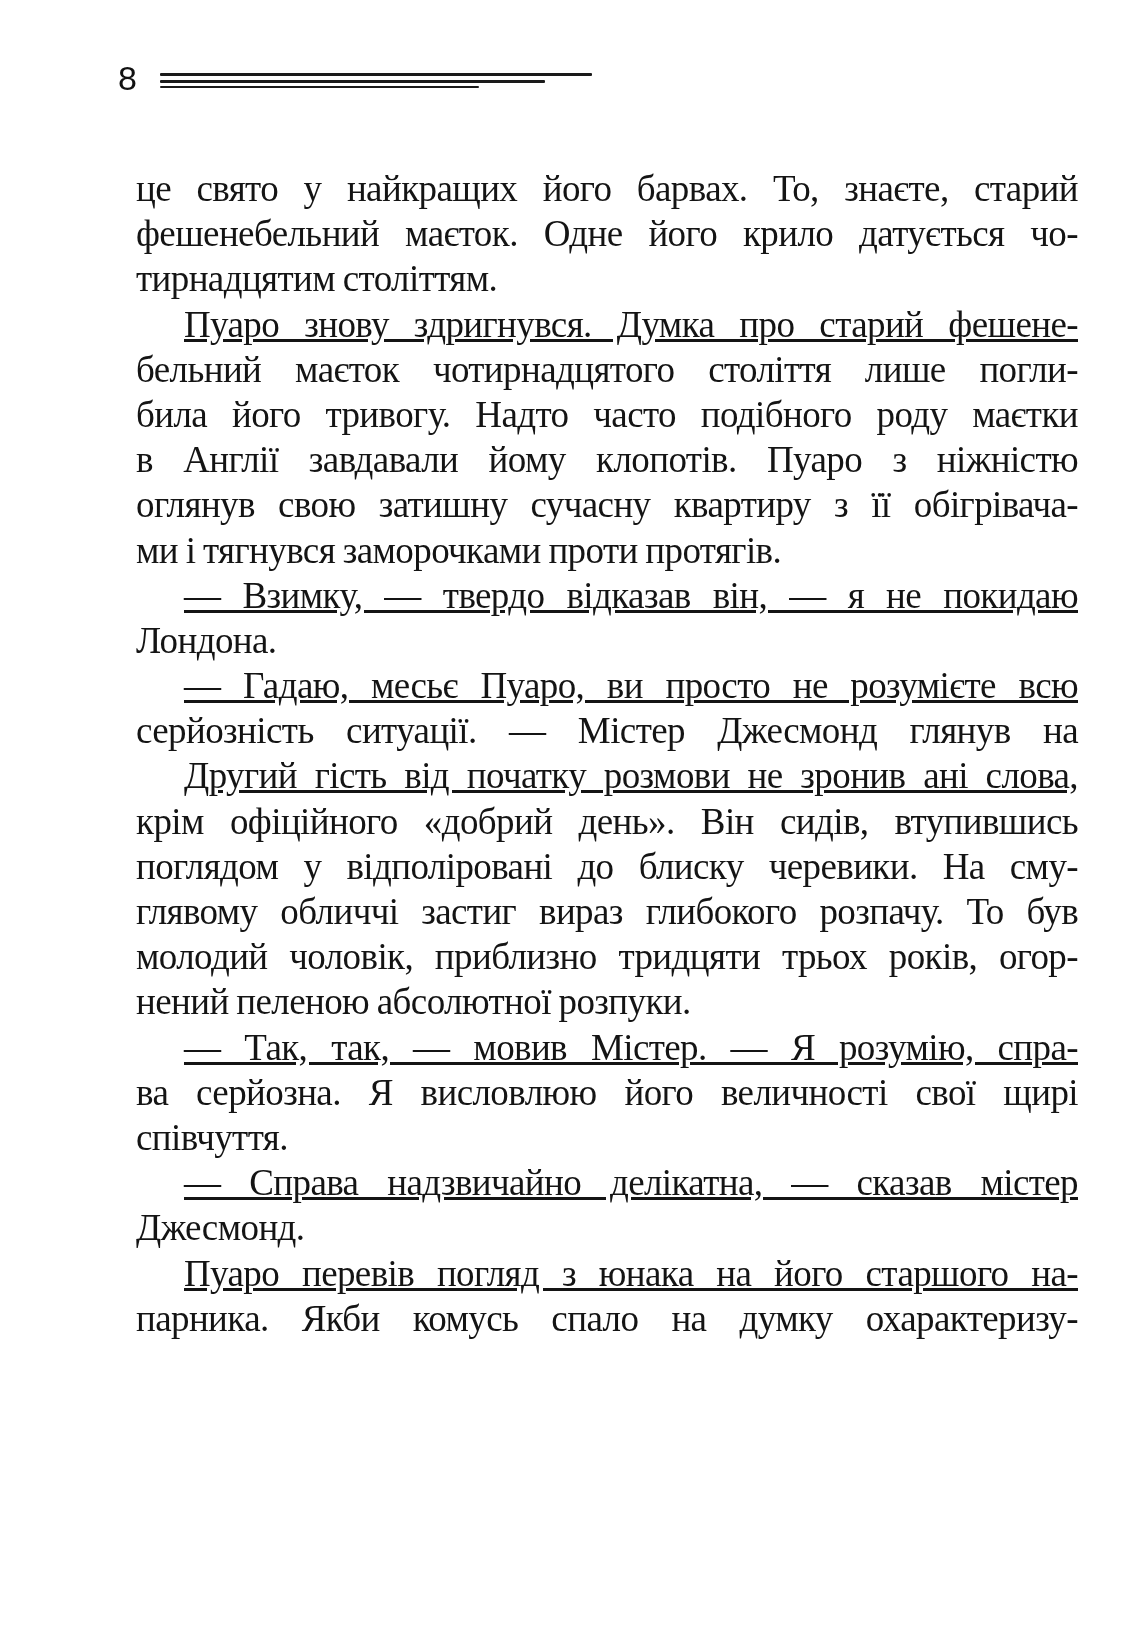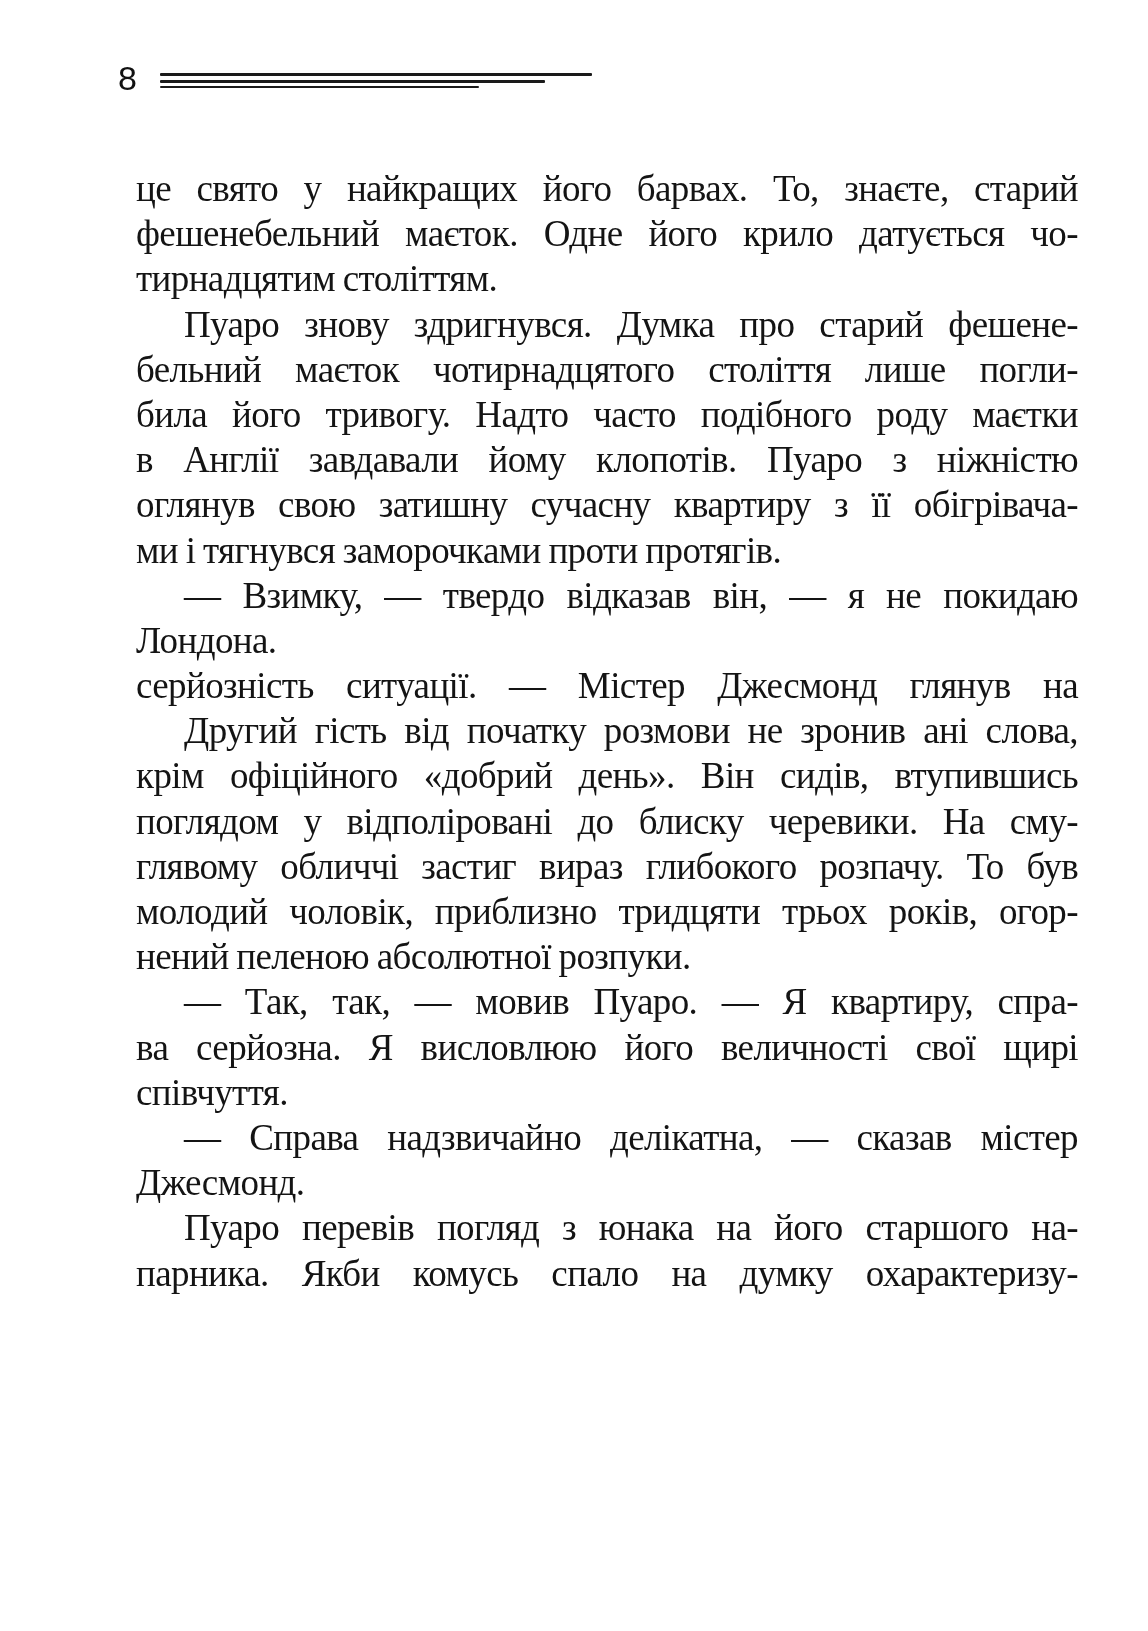--- a/index.html
+++ b/index.html
@@ -57,20 +57,21 @@
       text-align: justify;
       text-align-last: justify;
       letter-spacing: -0.6px;
       word-spacing: -1px;
     }
     .line.last {
       text-align-last: left;
     }
     .line.indent {
       padding-left: 48px;
+      text-decoration: underline;
     }
   </style>
 </head>
 <body>
 
 <div class="page-header">
   <span class="page-number">8</span>
   <span class="rule r1"></span>
   <span class="rule r2"></span>
   <span class="rule r3"></span>
@@ -92,34 +93,35 @@
     <span class="line">оглянув свою затишну сучасну квартиру з її обігрівача-</span>
     <span class="line last">ми і тягнувся заморочками проти протягів.</span>
   </div>
 
   <div>
     <span class="line indent">— Взимку, — твердо відказав він, — я не покидаю</span>
     <span class="line last">Лондона.</span>
   </div>
 
   <div>
+    <span class="line indent">— Гадаю, месьє Пуаро, ви просто не розумієте всю</span>
     <span class="line">серйозність ситуації. — Містер Джесмонд глянув на</span>
   </div>
 
   <div>
     <span class="line indent">Другий гість від початку розмови не зронив ані слова,</span>
     <span class="line">крім офіційного «добрий день». Він сидів, втупившись</span>
     <span class="line">поглядом у відполіровані до блиску черевики. На сму-</span>
     <span class="line">глявому обличчі застиг вираз глибокого розпачу. То був</span>
     <span class="line">молодий чоловік, приблизно тридцяти трьох років, огор-</span>
     <span class="line last">нений пеленою абсолютної розпуки.</span>
   </div>
 
   <div>
-    <span class="line indent">— Так, так, — мовив Пуаро. — Я квартиру, спра-</span>
+    <span class="line indent">— Так, так, — мовив Містер. — Я розумію, спра-</span>
     <span class="line">ва серйозна. Я висловлюю його величності свої щирі</span>
     <span class="line last">співчуття.</span>
   </div>
 
   <div>
     <span class="line indent">— Справа надзвичайно делікатна, — сказав містер</span>
     <span class="line last">Джесмонд.</span>
   </div>
 
   <div>

